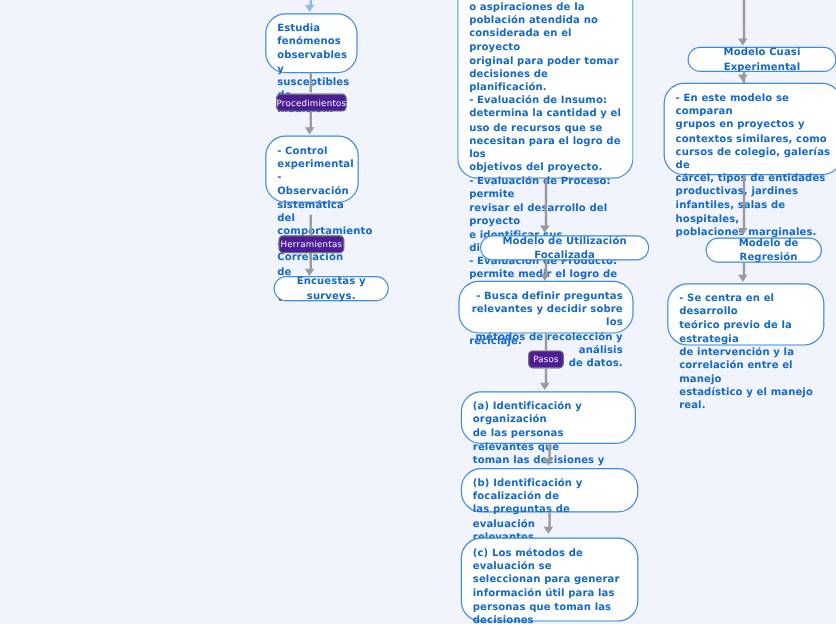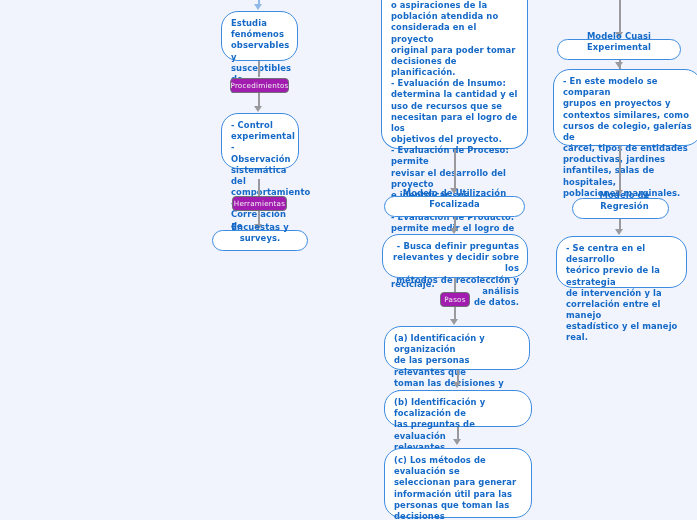--- a/index.html
+++ b/index.html
@@ -30,33 +30,34 @@
     font-size: 8.4px;
     line-height: 1.33;
     letter-spacing: 0.1px;
     padding: 6px 8px 6px 9px;
     white-space: pre-line;
   }
   .node.title {
     text-align: center;
     padding: 6px 8px;
     display: flex;
-    align-items: flex-end;
+    align-items: center;
     justify-content: center;
+    margin-left: 16px;
   }
   .node.title span { display: block; }
   .node.clipped-top {
     border-top: none;
     border-top-left-radius: 0;
     border-top-right-radius: 0;
   }
   .label-chip {
     position: absolute;
     box-sizing: border-box;
-    background: #a21caf;
+    background: #4c1d95;
     border: 1px solid #6f7175;
     border-radius: 4px;
     color: #f2f2f2;
     font-size: 7.2px;
     font-weight: normal;
     letter-spacing: 0.2px;
     display: flex;
     align-items: center;
     justify-content: center;
     text-align: center;

